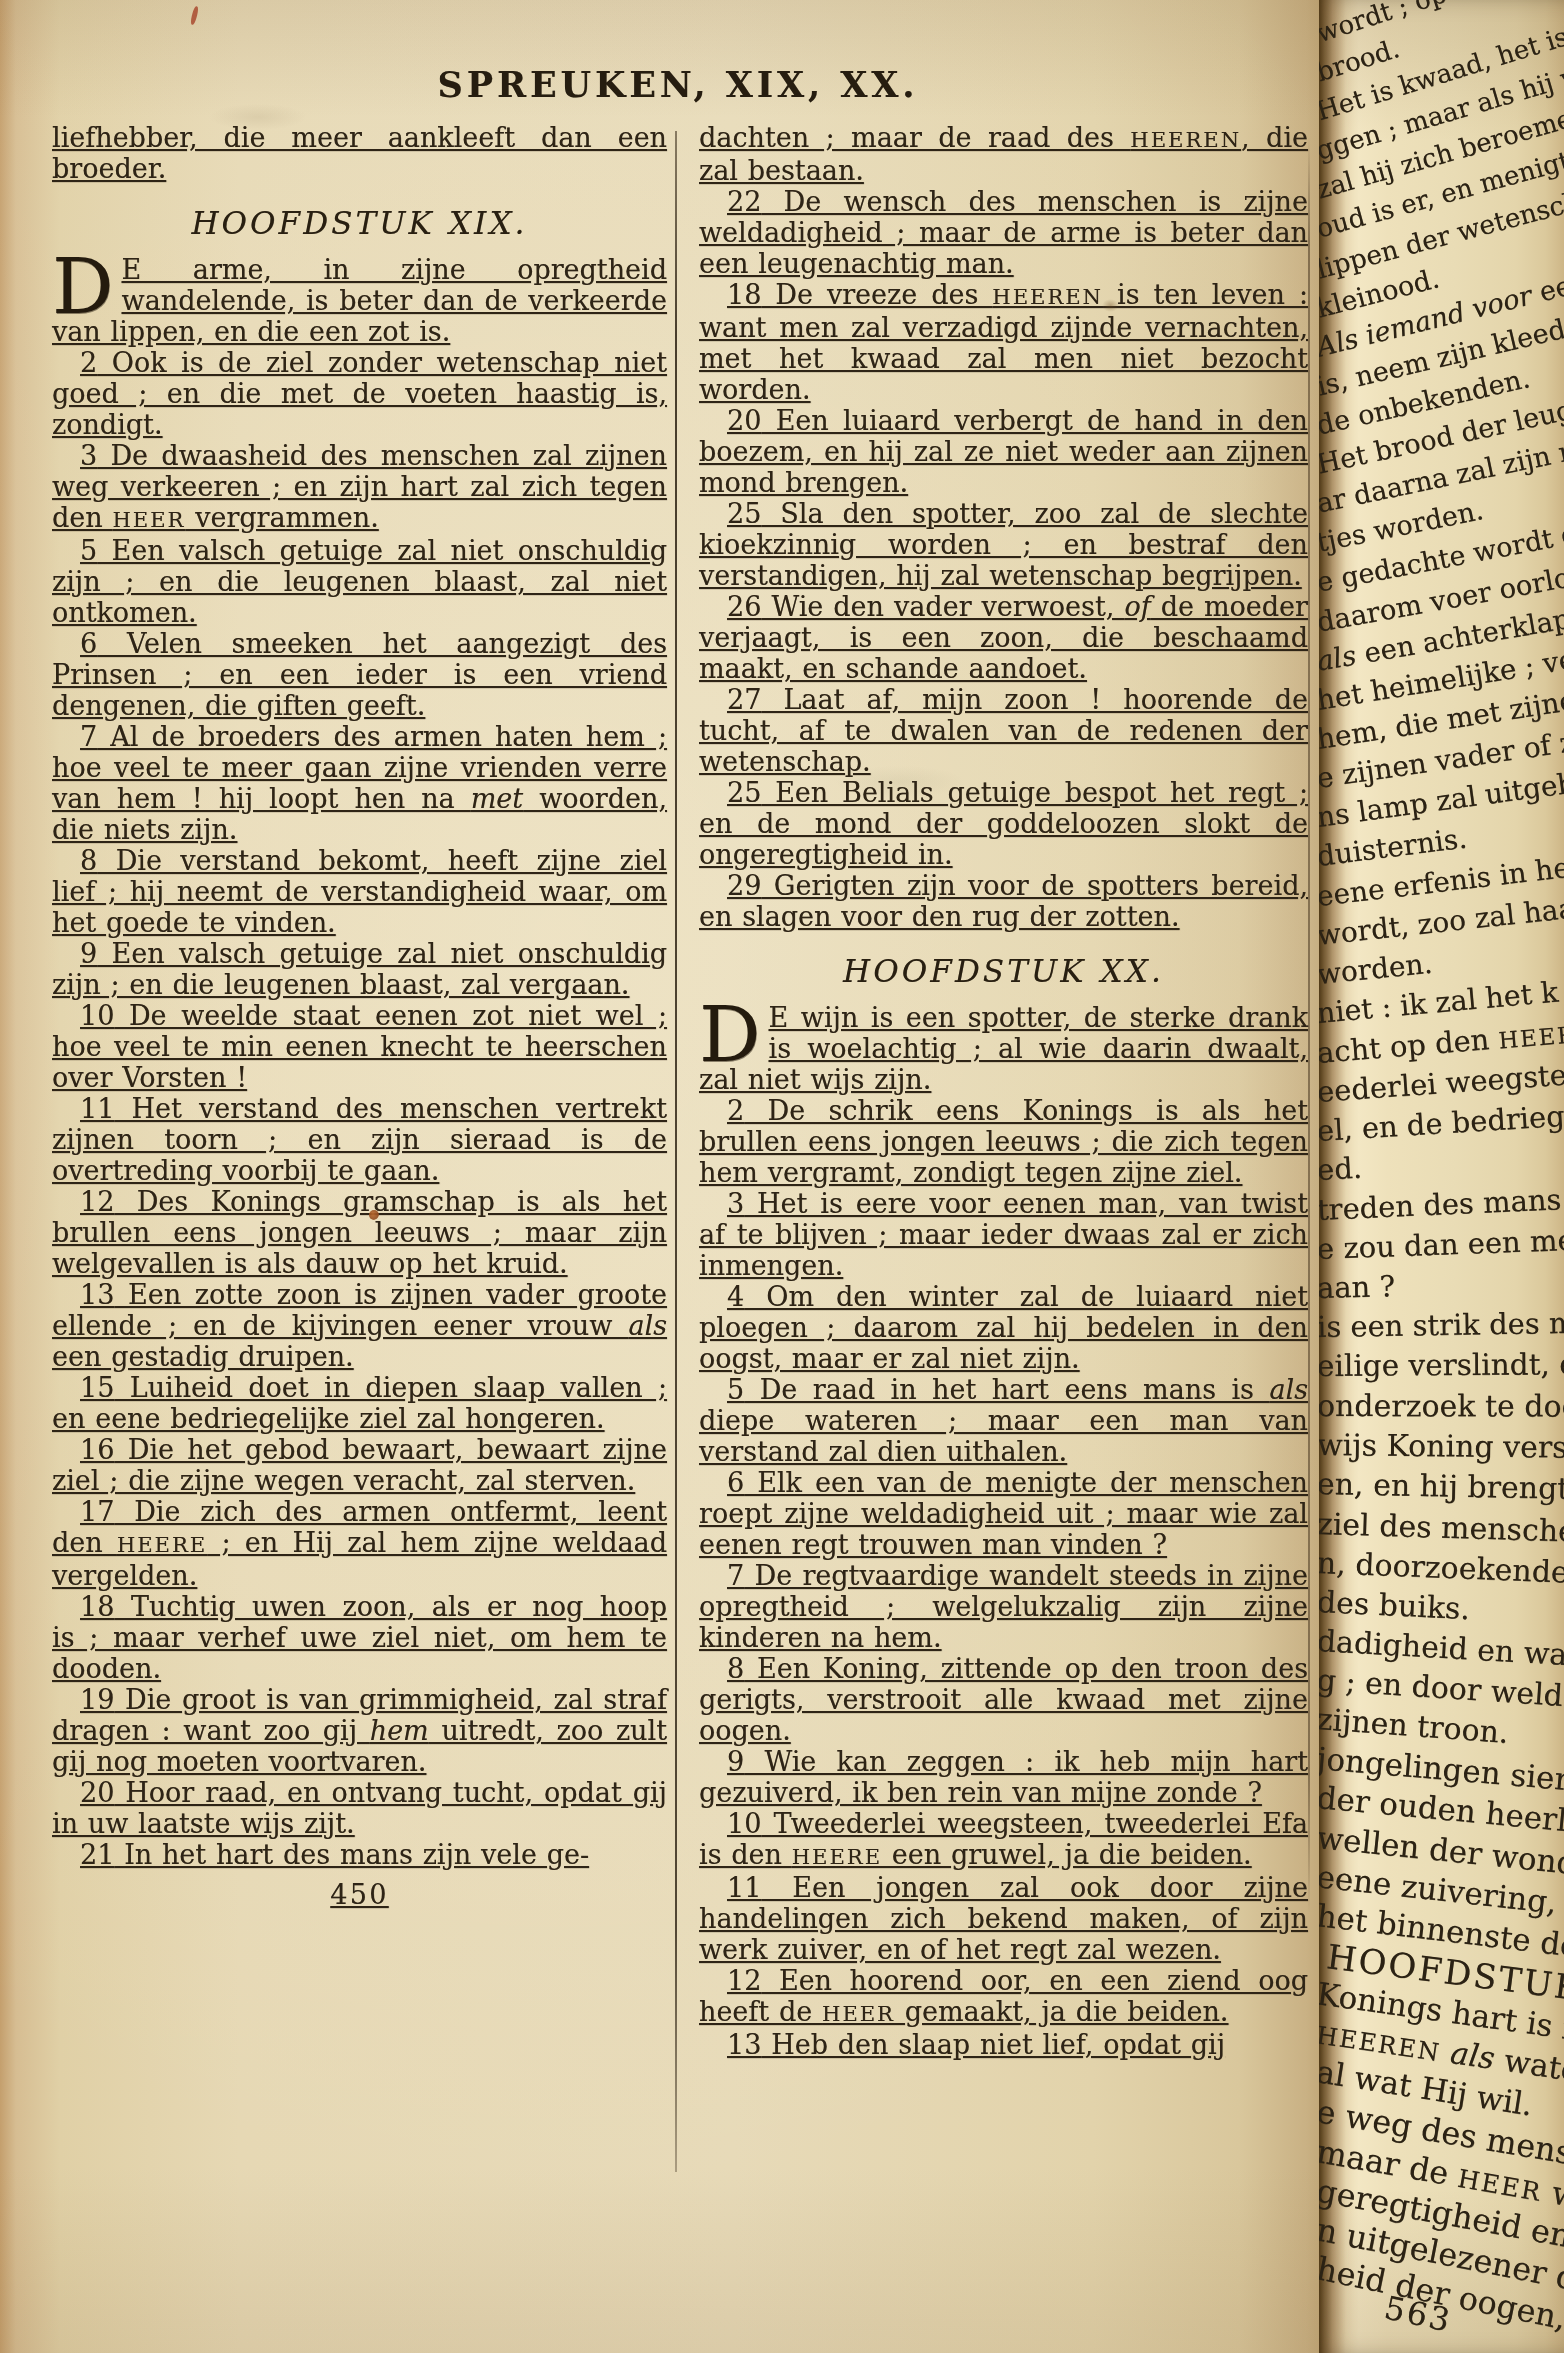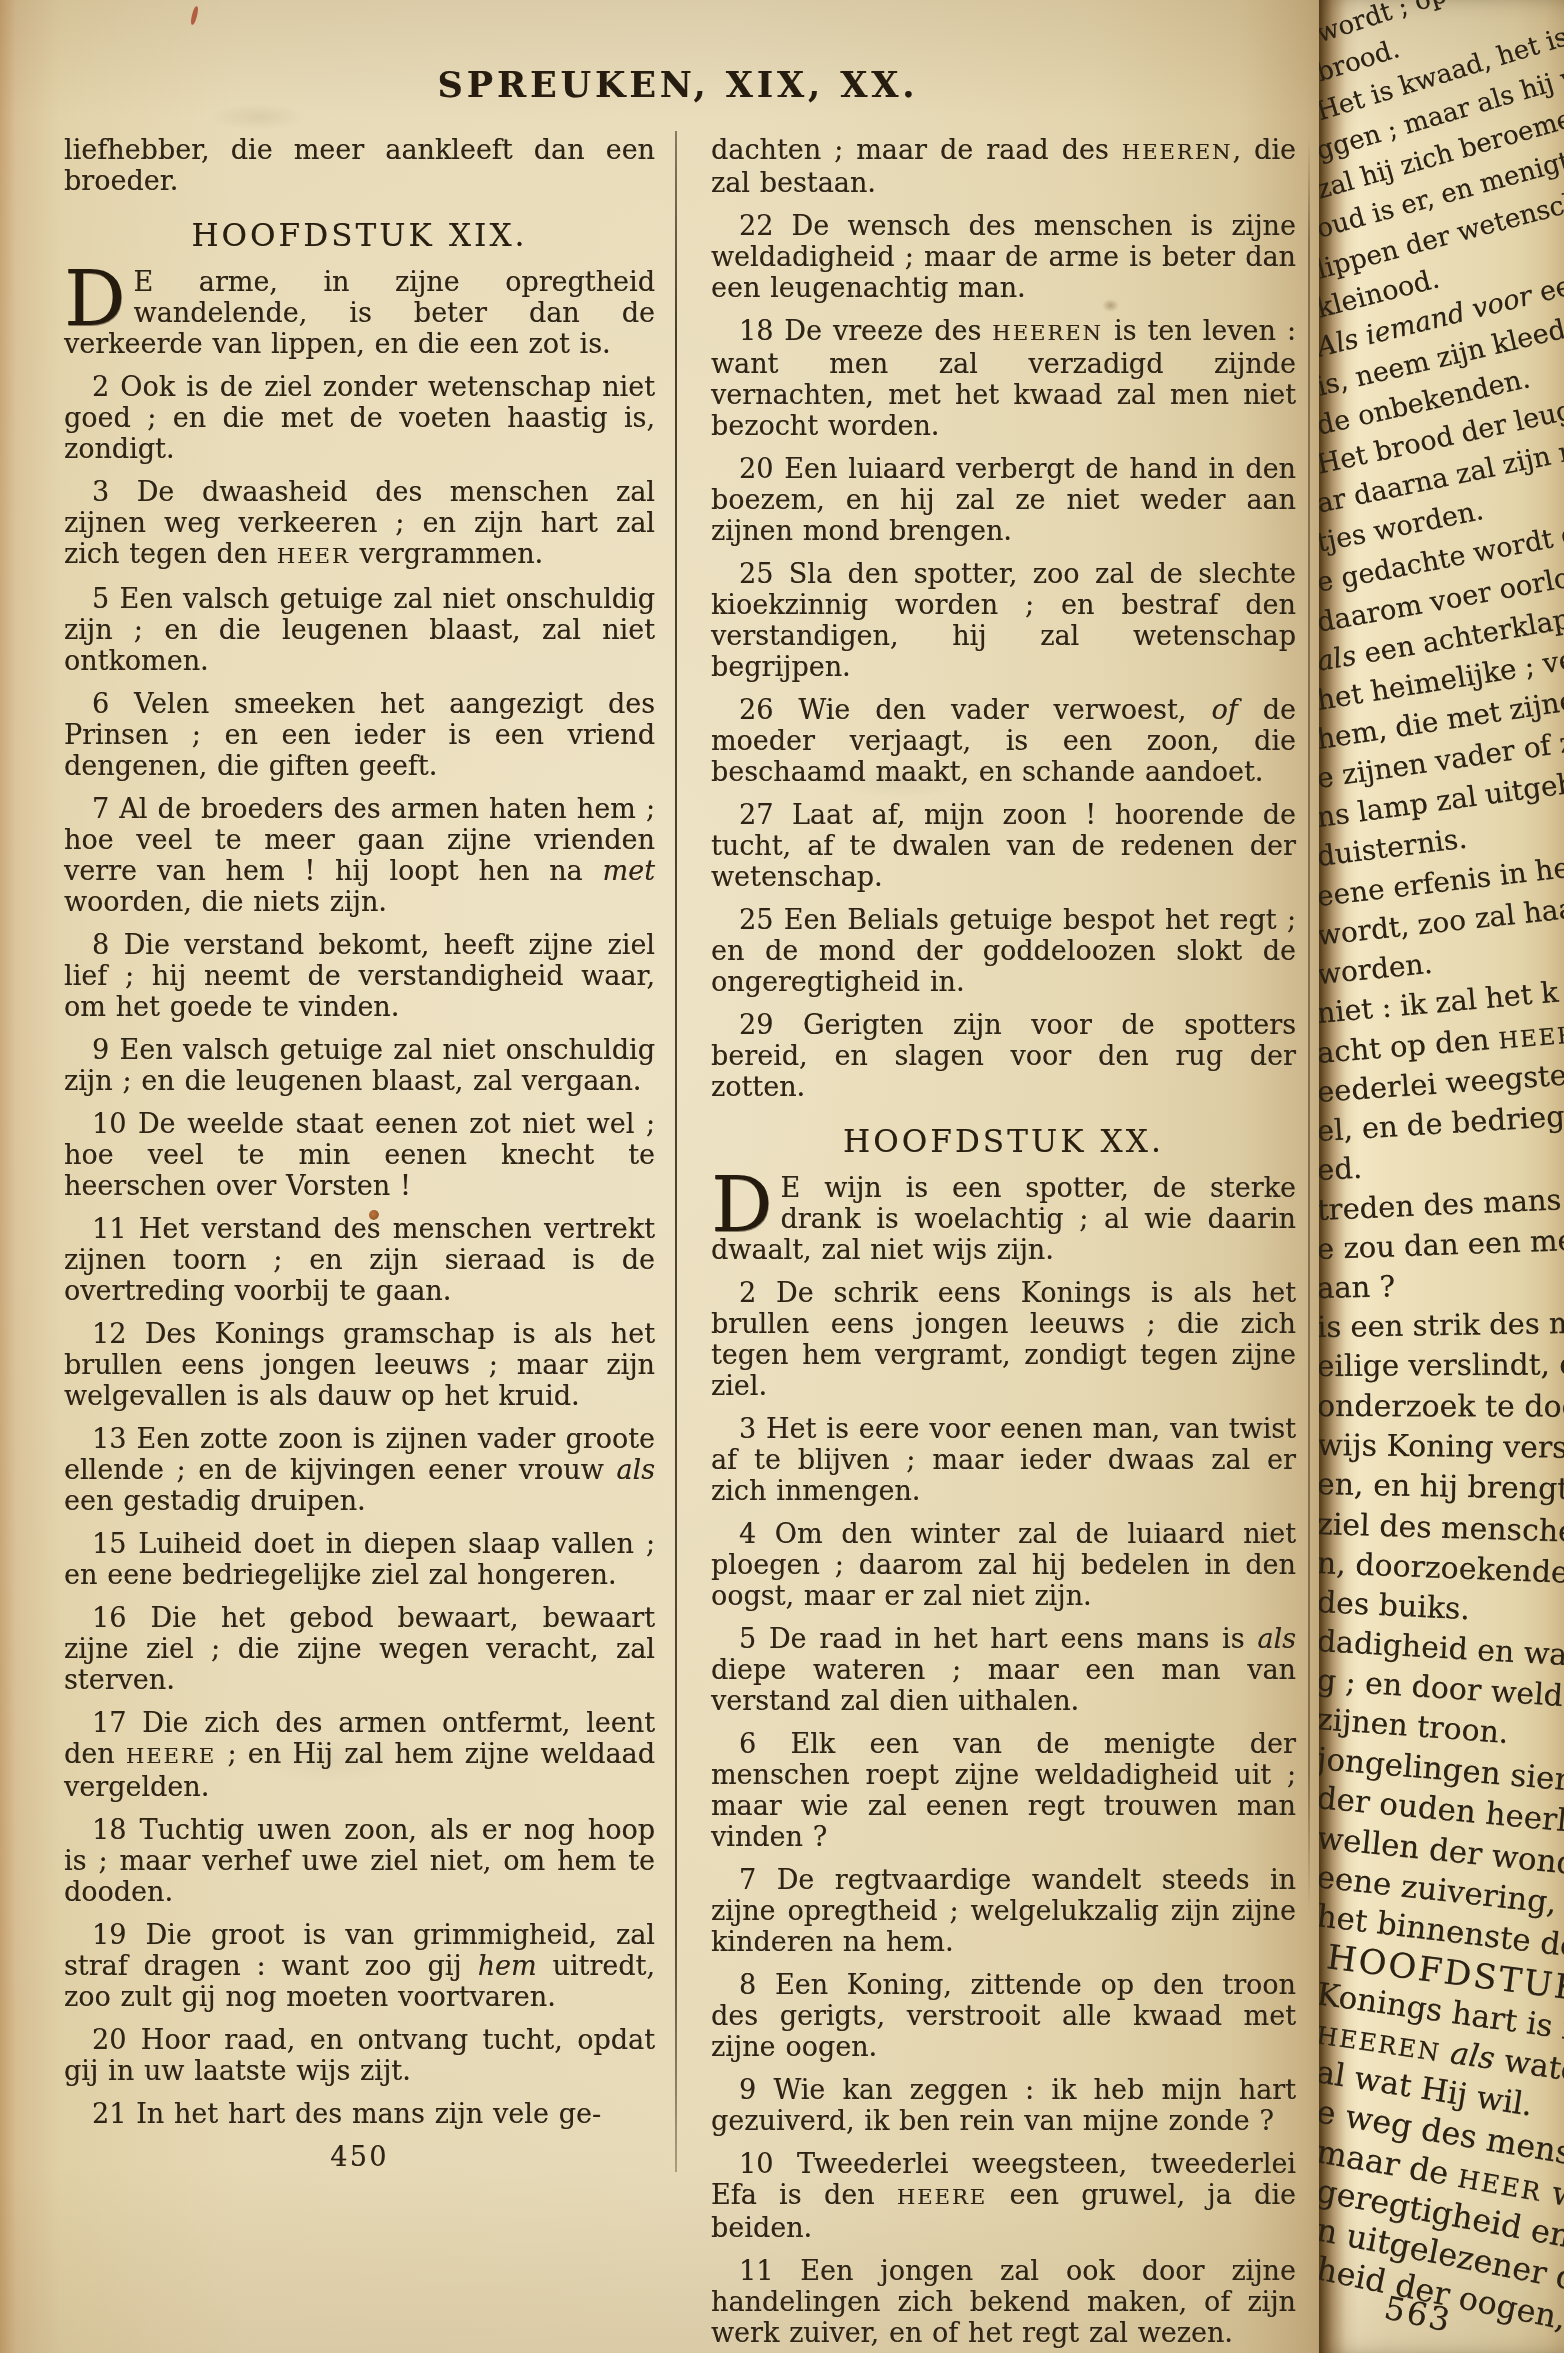--- a/index.html
+++ b/index.html
@@ -20,25 +20,25 @@
     font-size:35px;font-weight:bold;letter-spacing:3.9px;color:#261d10;
     text-shadow:0.2px 0.3px 0.5px rgba(40,30,15,.45);}
   .rule{position:absolute;left:675px;top:131px;width:2.3px;height:2041px;
     background:linear-gradient(180deg, rgba(56,42,24,.55), rgba(44,33,18,.85) 10%, rgba(44,33,18,.8) 88%, rgba(56,42,24,.35));}
   .margin-line{position:absolute;left:1308px;top:137px;width:1.6px;height:1776px;
     background:linear-gradient(180deg, transparent, rgba(62,45,25,.5) 6%, rgba(62,45,25,.5) 92%, transparent);}
   .col{position:absolute;top:122px;text-align:justify;font-size:27px;line-height:31px;
     word-spacing:1.2px;text-shadow:0.2px 0.3px 0.4px rgba(42,32,16,.48);}
   .col-left{left:52px;width:615px;}
   .col-right{left:699px;width:609px;}
-  .col p{margin:12px;}
+  .col p{margin:0;text-decoration:underline;}
   p.cont{text-indent:0;}
   p.verse{text-indent:28px;}
   .chap-head{text-align:center;font-size:31px;letter-spacing:3.1px;margin:23.5px 0 15.6px;
-    color:#281f11;text-indent:0;}
+    color:#281f11;text-indent:0;font-style:italic;}
   p.chap-open{text-indent:0;}
   .dropcap{float:left;font-size:77px;line-height:58px;padding:3.9px 7.8px 0 0;color:#241b0e;
     text-shadow:0.4px 0.5px 0.6px rgba(40,30,15,.5);}
   .sc{font-size:.78em;letter-spacing:2px;}
   p.pgnum{text-align:center;text-indent:0;margin-top:9.4px;letter-spacing:2.3px;}
   
   .edge-page{position:absolute;left:1319px;top:0;width:246px;height:2354px;overflow:hidden;
     background:
       linear-gradient(180deg, rgba(120,90,50,.18) 0%, transparent 6%, transparent 93%, rgba(120,90,50,.16) 100%),
       linear-gradient(90deg, #63491f 0%, #977748 2%, #cfb183 5.5%, #eedfb8 11%, #f3e7c4 16%, #eee1bb 28%, #e9dcb5 55%, #e4d5ab 80%, #dbc99c 92%, #cdb586 100%);

